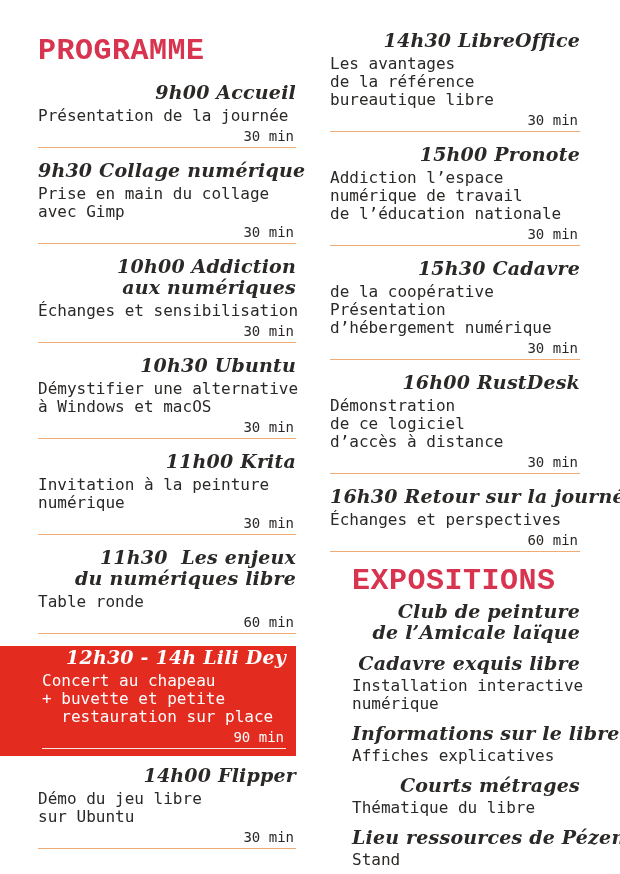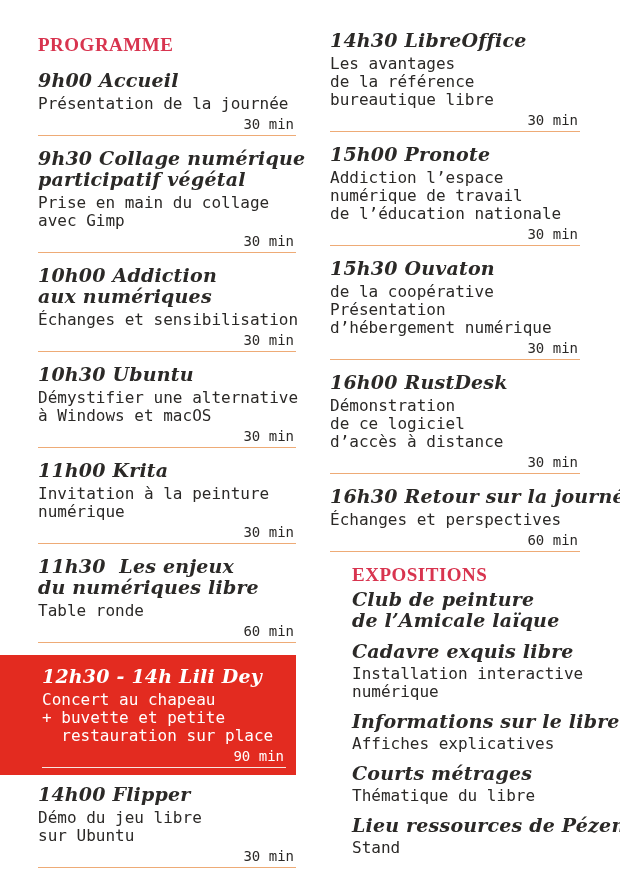--- a/index.html
+++ b/index.html
@@ -16,44 +16,44 @@
   body{
     width:620px;height:874px;background:var(--page-bg);
     font-family:"DejaVu Sans Mono",monospace;color:var(--ink);
     overflow:hidden;
   }
   .page{position:relative;width:620px;height:874px;}
   .col{position:absolute;}
   .col-left{left:38px;top:34px;width:258px;}
   .col-right{left:330px;top:30px;width:250px;}
   .section-heading{
-    font-family:Liberation Serif, serif;
-    font-weight:700;font-size:19px;letter-spacing:0.5px;
+    font-family:Liberation Mono, monospace;
+    font-weight:700;font-size:30px;letter-spacing:0.5px;
     color:var(--heading-red);margin:0 0 14px 0;
   }
   .entry{margin:0 0 12px 0;}
   .title{
     font-family:"DejaVu Serif",serif;font-style:italic;font-weight:700;
     font-size:19px;line-height:21px;letter-spacing:0.2px;
     margin:0 0 4px 0;white-space:pre;
   }
-  .title .line{display:block;}
+  .title .line{display:block;text-align:right;}
   .desc{font-size:16px;line-height:18px;margin:0;white-space:pre;}
   .desc .line{display:block;}
   .duration-row{
     border-bottom:1px solid var(--rule);
     text-align:right;font-size:14px;
     padding:2px 2px 3px 0;margin-top:1px;
   }
   .entry.highlight{
     background:var(--highlight-red);
     color:var(--highlight-text);
     margin:2px 0 9px -38px;
     width:296px;
-    padding:11px 10px 7px 42px;
+    padding:1px 10px 7px 42px;
   }
   .entry.highlight .duration-row{border-bottom-color:var(--highlight-rule);}
   .expositions{padding-left:22px;margin-top:12px;}
   .expositions .section-heading{margin-bottom:3px;}
   .expo-item{margin:0 0 10px 0;}
   .expo-item .title{margin-bottom:3px;}
 </style>
 </head>
 <body>
 
@@ -61,21 +61,21 @@
 
   <div class="col col-left">
     <h1 class="section-heading">PROGRAMME</h1>
     <div id="left-sessions">
         <article class="entry">
           <h2 class="title"><span class="line">9h00 Accueil</span></h2>
           <p class="desc"><span class="line">Présentation de la journée</span></p>
           <div class="duration-row"><span class="duration">30 min</span></div>
         </article>
         <article class="entry">
-          <h2 class="title"><span class="line">9h30 Collage numérique</span><span class="line">participatif végétal</span></h2>
+          <h2 class="title"><span class="line">9h30 Collage numérique</span></h2>
           <p class="desc"><span class="line">Prise en main du collage</span><span class="line">avec Gimp</span></p>
           <div class="duration-row"><span class="duration">30 min</span></div>
         </article>
         <article class="entry">
           <h2 class="title"><span class="line">10h00 Addiction</span><span class="line">aux numériques</span></h2>
           <p class="desc"><span class="line">Échanges et sensibilisation</span></p>
           <div class="duration-row"><span class="duration">30 min</span></div>
         </article>
         <article class="entry">
           <h2 class="title"><span class="line">10h30 Ubuntu</span></h2>
@@ -111,21 +111,21 @@
           <h2 class="title"><span class="line">14h30 LibreOffice</span></h2>
           <p class="desc"><span class="line">Les avantages</span><span class="line">de la référence</span><span class="line">bureautique libre</span></p>
           <div class="duration-row"><span class="duration">30 min</span></div>
         </article>
         <article class="entry">
           <h2 class="title"><span class="line">15h00 Pronote</span></h2>
           <p class="desc"><span class="line">Addiction l’espace</span><span class="line">numérique de travail</span><span class="line">de l’éducation nationale</span></p>
           <div class="duration-row"><span class="duration">30 min</span></div>
         </article>
         <article class="entry">
-          <h2 class="title"><span class="line">15h30 Ouvaton</span></h2>
+          <h2 class="title"><span class="line">15h30 Cadavre</span></h2>
           <p class="desc"><span class="line">de la coopérative</span><span class="line">Présentation</span><span class="line">d’hébergement numérique</span></p>
           <div class="duration-row"><span class="duration">30 min</span></div>
         </article>
         <article class="entry">
           <h2 class="title"><span class="line">16h00 RustDesk</span></h2>
           <p class="desc"><span class="line">Démonstration</span><span class="line">de ce logiciel</span><span class="line">d’accès à distance</span></p>
           <div class="duration-row"><span class="duration">30 min</span></div>
         </article>
         <article class="entry">
           <h2 class="title"><span class="line">16h30 Retour sur la journée</span></h2>

